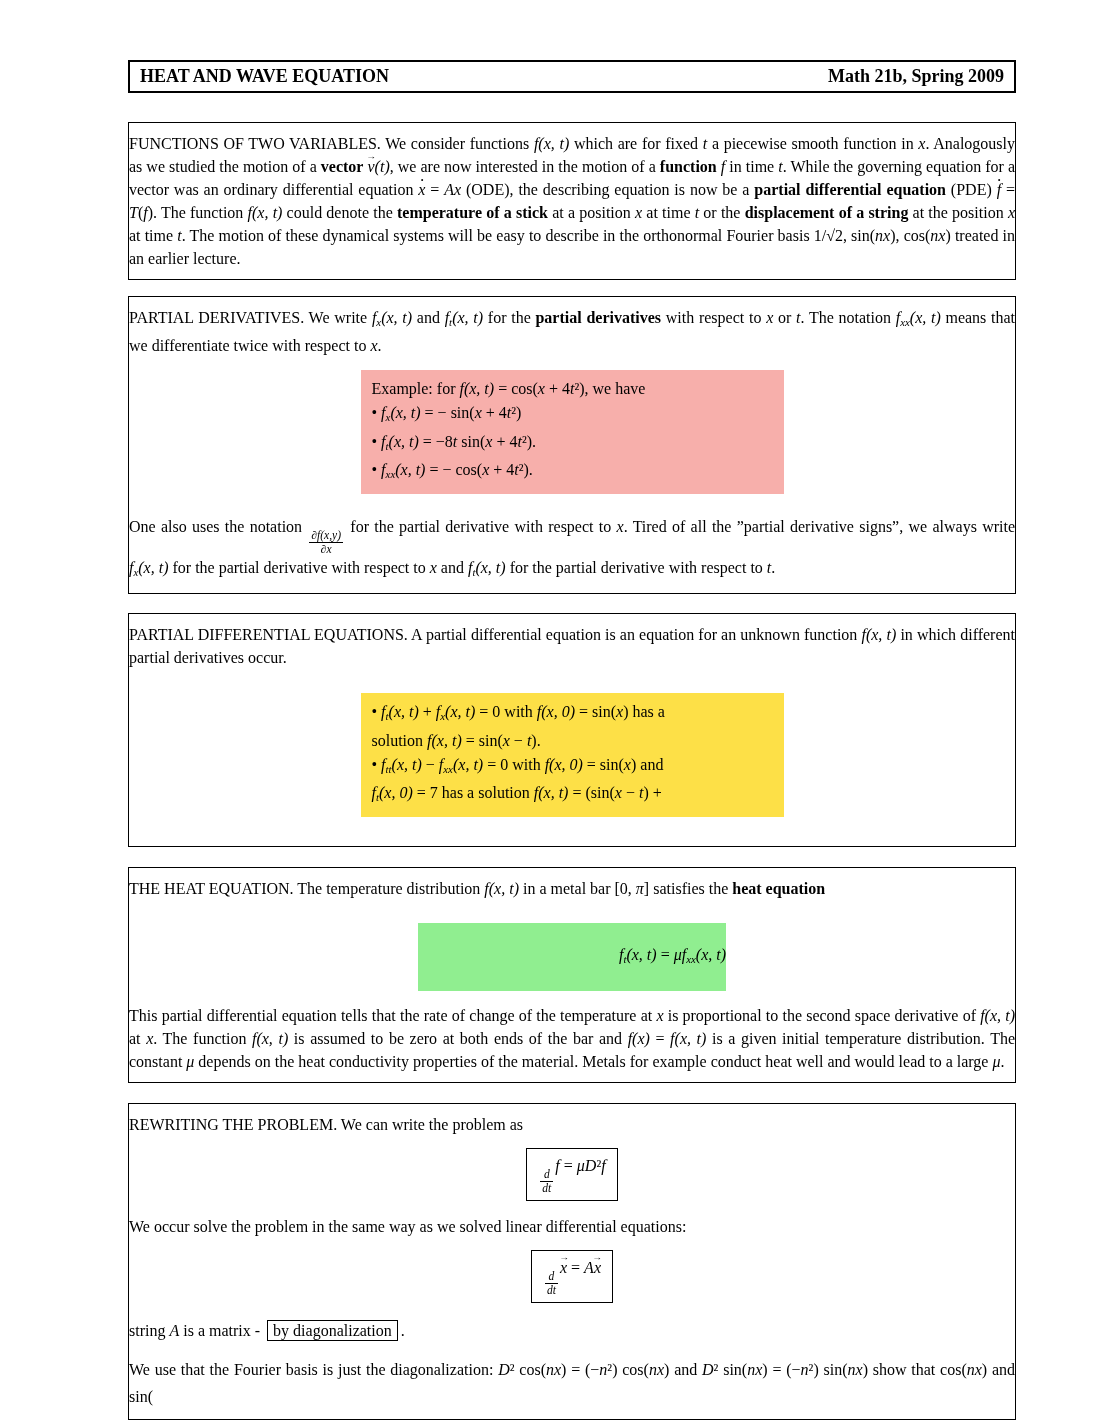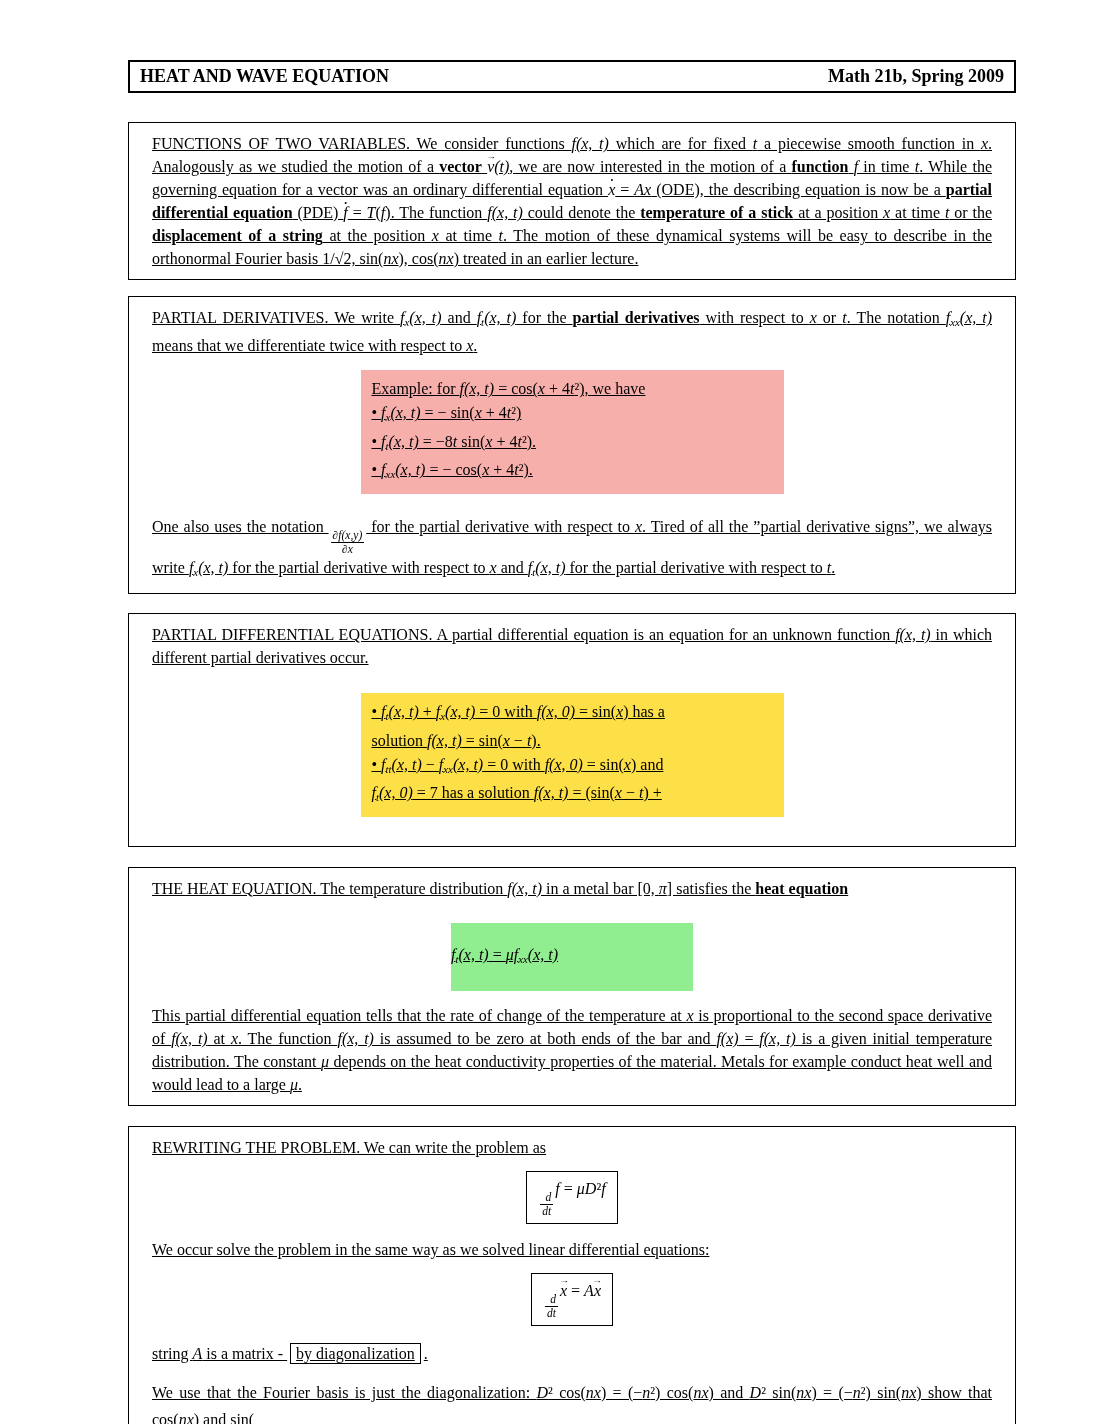--- a/index.html
+++ b/index.html
@@ -1,37 +1,37 @@
 <!DOCTYPE html>
 <html><head>
 <meta charset="utf-8">
 <style>
   html,body{margin:0;padding:0;background:#ffffff;}
   body{width:1100px;min-height:1424px;font-family:"Liberation Serif","DejaVu Serif",serif;color:#000;}
   .page{width:888px;margin-left:128px;padding-top:60px;box-sizing:border-box;}
   .header-box{display:flex;justify-content:space-between;align-items:baseline;border:2px solid #000;
     padding:4px 10px;box-sizing:border-box;margin-bottom:29px;font-weight:bold;font-size:18px;gap:7px;}
-  section.box{border:1px solid #000;padding:9px 23px;box-sizing:border-box;font-size:16px;line-height:23px;text-decoration:underline;}
+  section.box{border:1px solid #000;padding:9px 0;box-sizing:border-box;font-size:16px;line-height:23px;}
   .mb16{margin-bottom:16px}.mb19{margin-bottom:19px}.mb20{margin-bottom:20px}
   p.para{margin:0;text-align:justify;}
   .b{font-weight:bold;}
   .i{font-style:italic;}
   .sub{font-size:0.68em;vertical-align:-0.32em;}
   .boxseg{border:1px solid #000;padding:1px 5px;margin:0 3px;white-space:nowrap;}
   .vec{position:relative;display:inline-block;}
   .vec::after{content:"→";position:absolute;left:50%;top:-0.62em;transform:translateX(-50%) scale(0.62,0.5);font-style:normal;}
   .dot{position:relative;display:inline-block;}
   .dot::after{content:"·";position:absolute;left:55%;top:-0.58em;transform:translateX(-50%);font-style:normal;}
   .frac{display:inline-flex;flex-direction:column;text-align:center;vertical-align:-0.62em;
     font-size:0.72em;line-height:1.12;margin:0 2px;font-style:italic;}
-  .frac .num{border-bottom:1px solid #000;padding:0 2px;text-align:right;}
+  .frac .num{border-bottom:1px solid #000;padding:0 2px;}
   .frac .den{padding:0 2px;}
   .hl{width:423px;margin:13px auto 21px;padding:7px 11px;box-sizing:border-box;}
   .hl-line{line-height:24px;text-align:left;}
-  .greenbox{width:242px;margin:23px auto 13px;padding:20px 0;text-align:left;box-sizing:border-box;}
+  .greenbox{width:308px;margin:23px auto 13px;padding:20px 0;text-align:right;box-sizing:border-box;}
   .center-row{text-align:center;margin:12px 0 14px;}
   .fbox{display:inline-block;border:1px solid #000;padding:5px 11px;}
   .tall{line-height:27px;}
 </style>
 </head>
 <body>
 
 <div class="page">
 
   <div class="header-box">

